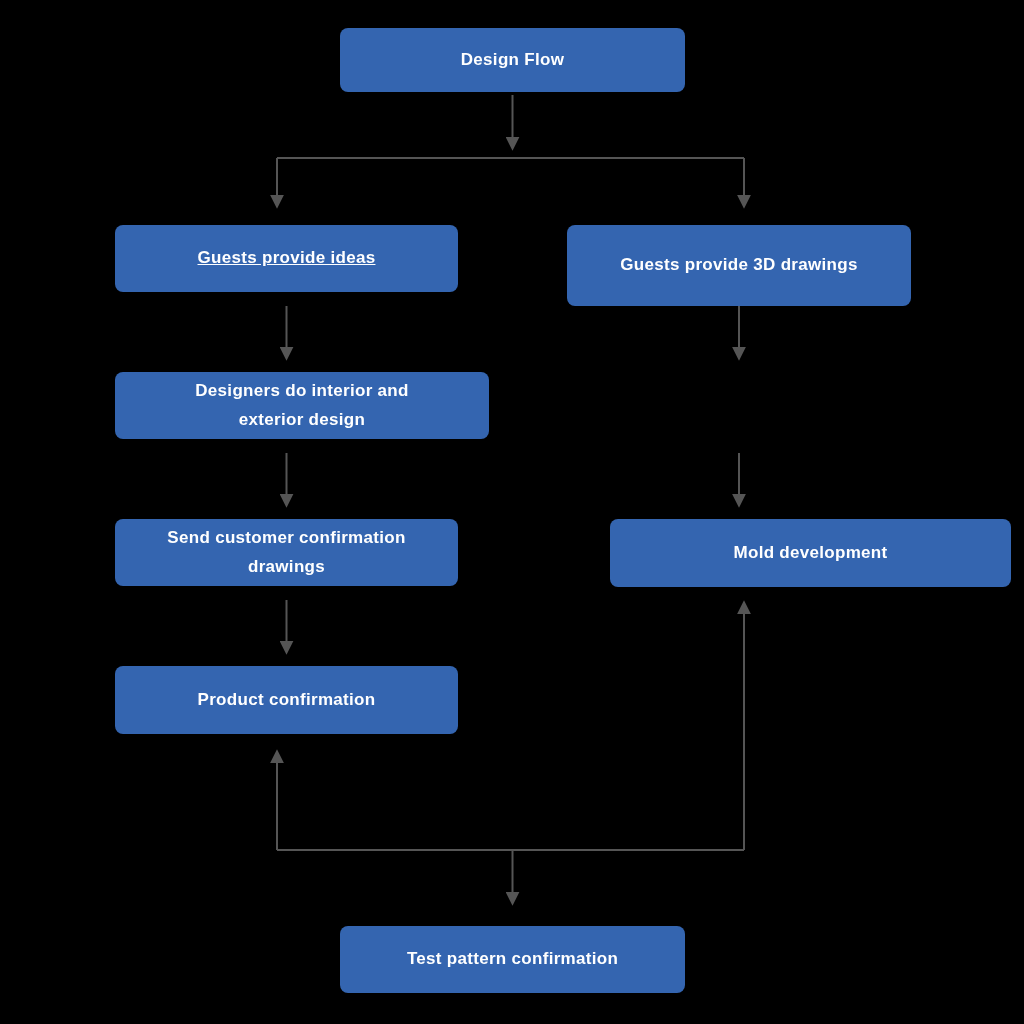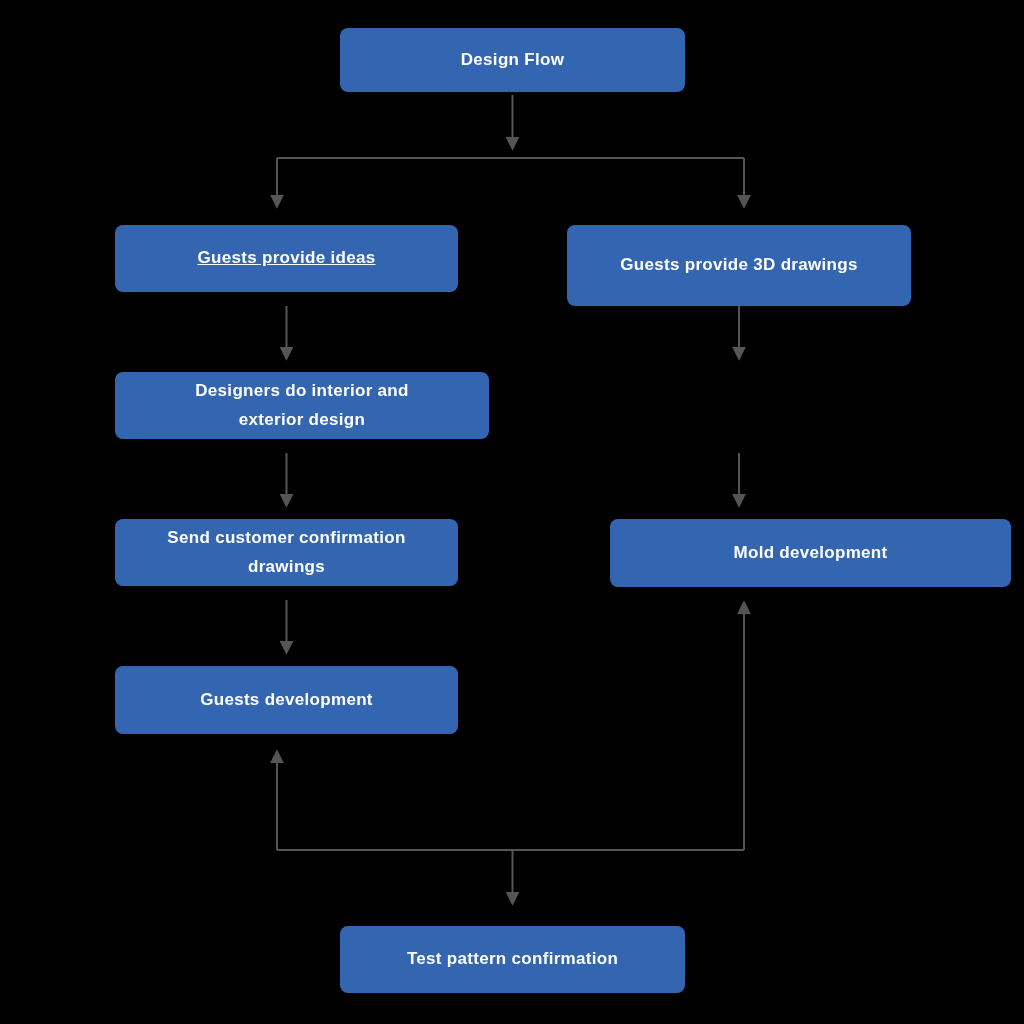--- a/index.html
+++ b/index.html
@@ -96,21 +96,21 @@
   <div class="node n-title">Design Flow</div>
 
   <div class="node n-ideas">Guests provide ideas</div>
 
   <div class="node n-design">Designers do interior and
 exterior design</div>
 
   <div class="node n-send">Send customer confirmation
 drawings</div>
 
-  <div class="node n-product">Guests development</div>
+  <div class="node n-product">Product confirmation</div>
 
   <div class="node n-3d">Guests provide 3D drawings</div>
 
 
   <div class="node n-mold">Mold development</div>
 
   <div class="node n-test">Test pattern confirmation</div>
 
 </div>
 

